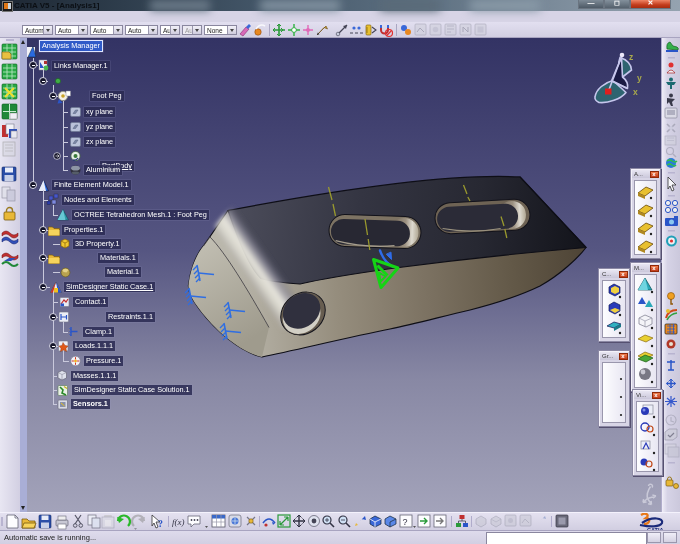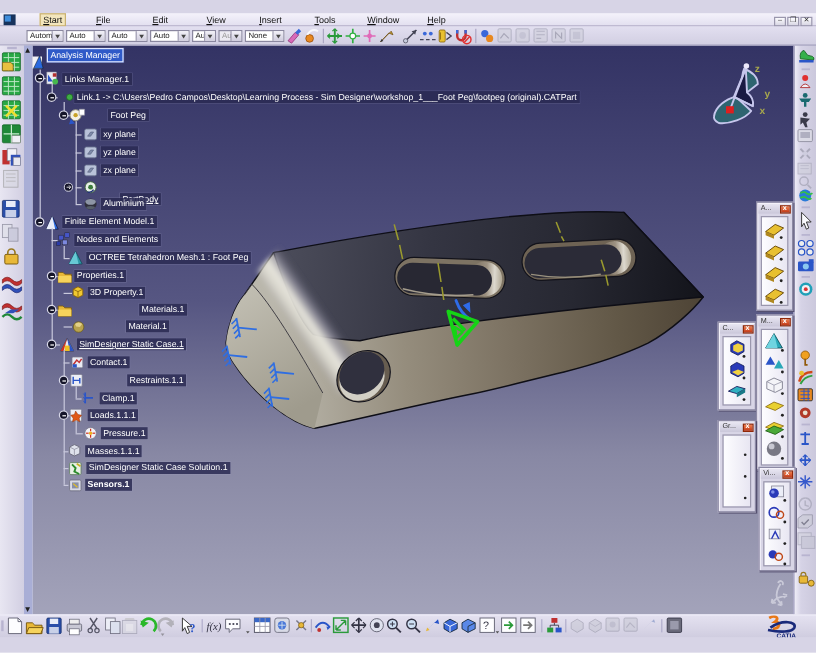--- a/index.html
+++ b/index.html
@@ -48,33 +48,36 @@
 .pal .pb{position:absolute;left:3px;right:3px;top:11px;bottom:3px;background:linear-gradient(90deg,#fdfdff,#e8e6f2);border:1px solid #9a97ad;}
 #bbar{position:absolute;left:0;top:512px;width:680px;height:18px;background:linear-gradient(#e4e1f0,#d0cde0);border-top:1px solid #f4f2fc;}
 #status{position:absolute;left:0;top:530px;width:680px;height:14px;background:linear-gradient(#dedbec,#d2cfe2);border-top:1px solid #a8a4c0;box-sizing:border-box;font-size:7.5px;color:#222;}
 #status .stxt{position:absolute;left:4px;top:2px;}
 #sfield{position:absolute;left:486px;top:1px;width:159px;height:11px;background:#fff;border:1px solid #8a879f;}
 .sbtn{position:absolute;top:1px;width:14px;height:11px;background:linear-gradient(#f0eef8,#d4d1e2);border:1px solid #9a97ad;box-sizing:border-box;}
 </style>
 </head>
 <body>
 <div id="app">
-  <div id="menu">
-    <div class="mico"></div>
-    <div class="mitem" id="mstart"><u>S</u>tart</div>
-    <div class="mitem" style="left:80px"><u>F</u>ile</div>
-    <div class="mitem" style="left:127px"><u>E</u>dit</div>
-    <div class="mitem" style="left:172px"><u>V</u>iew</div>
-    <div class="mitem" style="left:216px"><u>I</u>nsert</div>
-    <div class="mitem" style="left:262px"><u>T</u>ools</div>
-    <div class="mitem" style="left:306px"><u>W</u>indow</div>
-    <div class="mitem" style="left:356px"><u>H</u>elp</div>
-    <div class="mdibtn" style="left:645px">–</div>
-    <div class="mdibtn" style="left:656px">❐</div>
-    <div class="mdibtn" style="left:667px">✕</div>
+  <div id="title">
+    <div style="position:absolute;left:150px;top:0;width:60px;height:11px;background:#6b7a88;filter:blur(4px);"></div>
+    <div style="position:absolute;left:260px;top:0;width:80px;height:11px;background:#8494a2;filter:blur(5px);"></div>
+    <div style="position:absolute;left:380px;top:0;width:60px;height:11px;background:#5a6a78;filter:blur(5px);"></div>
+    <div style="position:absolute;left:470px;top:0;width:70px;height:11px;background:#8a9aa8;filter:blur(5px);"></div>
+    <div class="tico"></div>
+    <div class="ttxt">CATIA V5 - [Analysis1]</div>
+    <div class="capbtn" id="btnmin">
+        <span>—</span>
+      </div>
+    <div class="capbtn" id="btnmax">
+        <span>◻</span>
+      </div>
+    <div class="capbtn" id="btncls">
+        <span>✕</span>
+      </div>
   </div>
   <div id="tbar">
     <div class="combo" style="left:22px;width:31px;">Autom.<div class="cb"></div></div>
     <div class="combo" style="left:55px;width:33px;">Auto<div class="cb"></div></div>
     <div class="combo" style="left:90px;width:33px;">Auto<div class="cb"></div></div>
     <div class="combo" style="left:125px;width:33px;">Auto<div class="cb"></div></div>
     <div class="combo" style="left:160px;width:20px;">Aut<div class="cb"></div></div>
     <div class="combo dis" style="left:182px;width:20px;">Aut<div class="cb"></div></div>
     <div class="combo" style="left:204px;width:33px;">None<div class="cb"></div></div>
     <svg style="position:absolute;left:238px;top:0;" width="260" height="16" viewBox="0 0 260 16">
@@ -617,33 +620,32 @@
       <div class="tnd" style="left:39px;top:39px;"></div>
       <div class="tnd" style="left:49px;top:54px;"></div>
       <div class="tnd" style="left:29px;top:143px;"></div>
       <div class="tnd" style="left:39px;top:188px;"></div>
       <div class="tnd" style="left:39px;top:216px;"></div>
       <div class="tnd" style="left:39px;top:245px;"></div>
       <div class="tnd" style="left:49px;top:275px;"></div>
       <div class="tnd" style="left:49px;top:304px;"></div>
       <div class="trow" style="left:40px;top:3px;"><span class="lbl sel">Analysis Manager</span></div>
       <div class="trow" style="left:52px;top:23px;"><span class="lbl">Links Manager.1</span></div>
-      <div class="trow" style="left:62px;top:38px;"><span class="lbl">Link.1 -&gt; C:\Users\Pedro Campos\Desktop\Learning Process - Sim Designer\workshop_1___Foot Peg\footpeg (original).CATPart</span></div>
       <div class="trow" style="left:72px;top:53px;padding-left:18px;"><span class="lbl">Foot Peg</span></div>
       <div class="trow" style="left:84px;top:69px;"><span class="lbl">xy plane</span></div>
       <div class="trow" style="left:84px;top:84px;text-align:right;"><span class="lbl">yz plane</span></div>
       <div class="trow" style="left:84px;top:99px;"><span class="lbl">zx plane</span></div>
       <div class="trow" style="left:100px;top:113px;margin-top:10px;"><span class="lbl" style="text-decoration:underline;">PartBody</span></div>
       <div class="trow" style="left:84px;top:127px;"><span class="lbl">Aluminium</span></div>
       <div class="trow" style="left:52px;top:142px;"><span class="lbl">Finite Element Model.1</span></div>
       <div class="trow" style="left:62px;top:157px;"><span class="lbl">Nodes and Elements</span></div>
       <div class="trow" style="left:72px;top:172px;"><span class="lbl">OCTREE Tetrahedron Mesh.1 : Foot Peg</span></div>
       <div class="trow" style="left:62px;top:187px;"><span class="lbl">Properties.1</span></div>
       <div class="trow" style="left:73px;top:201px;"><span class="lbl">3D Property.1</span></div>
-      <div class="trow" style="left:80px;top:215px;padding-left:36px;"><span class="lbl">Materials.1</span></div>
+      <div class="trow" style="left:62px;top:215px;padding-left:36px;"><span class="lbl">Materials.1</span></div>
       <div class="trow" style="left:73px;top:229px;padding-left:32px;"><span class="lbl">Material.1</span></div>
       <div class="trow" style="left:64px;top:244px;"><span class="lbl" style="text-decoration:underline;text-align:center;">SimDesigner Static Case.1</span></div>
       <div class="trow" style="left:73px;top:259px;"><span class="lbl">Contact.1</span></div>
       <div class="trow" style="left:71px;top:274px;padding-left:35px;"><span class="lbl">Restraints.1.1</span></div>
       <div class="trow" style="left:83px;top:289px;"><span class="lbl">Clamp.1</span></div>
       <div class="trow" style="left:73px;top:303px;"><span class="lbl">Loads.1.1.1</span></div>
       <div class="trow" style="left:84px;top:318px;"><span class="lbl">Pressure.1</span></div>
       <div class="trow" style="left:71px;top:333px;"><span class="lbl">Masses.1.1.1</span></div>
       <div class="trow" style="left:72px;top:347px;"><span class="lbl">SimDesigner Static Case Solution.1</span></div>
       <div class="trow" style="left:71px;top:361px;font-weight:bold;"><span class="lbl">Sensors.1</span></div>
@@ -915,13 +917,19 @@
           <rect width="12" height="12" rx="1" fill="#6a6a7a" stroke="#334" stroke-width="0.7"></rect>
           <rect x="2.5" y="2.5" width="7" height="7" fill="#9a9aac"></rect>
         </g>
       <g transform="translate(634,0)">
         <path d="M7,2 C12,-1 16,2 12,5 C17,5 16,11 10,11" fill="none" stroke="#e87818" stroke-width="2.3"></path>
         <path d="M8,10 C18,3 30,5 28,10 C26,14 16,14 6,12" fill="none" stroke="#1a2a7a" stroke-width="2.2"></path>
         <text x="13" y="19" font-size="5.5" font-weight="bold" fill="#1a2a7a" font-family="Liberation Sans">CATIA</text>
       </g>
     </svg>
   </div>
+  <div id="status">
+    <div class="stxt">Automatic save is running...</div>
+    <div id="sfield"></div>
+    <div class="sbtn" style="left:647px"></div>
+    <div class="sbtn" style="left:663px"></div>
+  </div>
 </div>
 
 </body></html>

